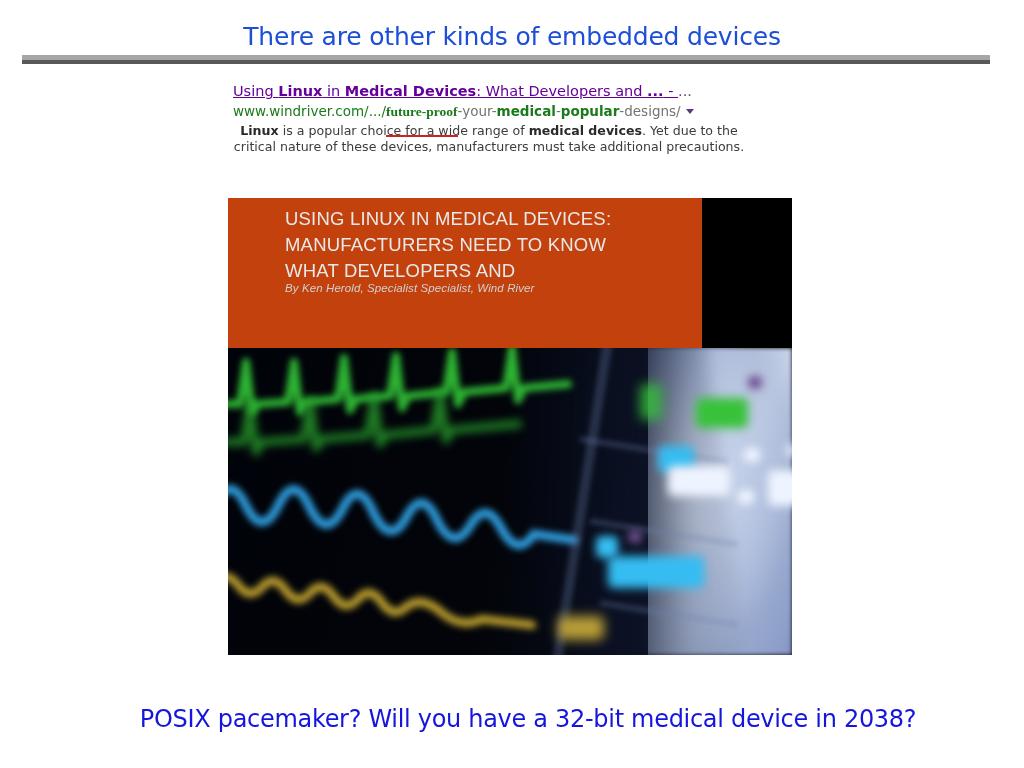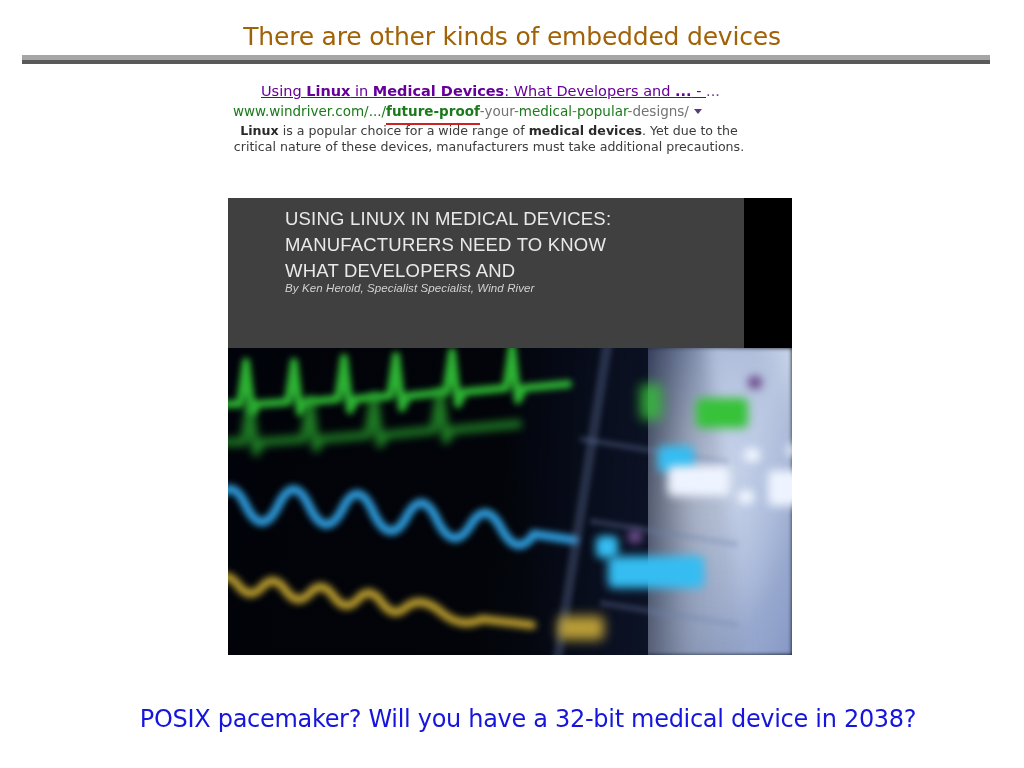--- a/index.html
+++ b/index.html
@@ -18,21 +18,21 @@
   
   .slide-title {
     position: absolute;
     top: 22px;
     left: 0;
     width: 1024px;
     text-align: center;
     font-family: "DejaVu Sans", sans-serif;
     font-size: 25px;
     font-weight: 400;
-    color: #a16207;
+    color: #1d4ed8;
     letter-spacing: -0.2px;
     white-space: nowrap;
   }
 
   
   .title-rule {
     position: absolute;
     left: 22px;
     top: 55px;
     width: 968px;
@@ -53,43 +53,43 @@
     left: 233px;
     top: 82px;
     width: 520px;
     font-family: "DejaVu Sans", sans-serif;
   }
   .sr-title {
     font-size: 14.5px;
     line-height: 19px;
     color: #660099;
     white-space: nowrap;
-    margin-left: 28px;
   }
   .sr-title .lnk {
     text-decoration: underline;
     text-underline-offset: 1px;
   }
   .sr-title .b { font-weight: bold; }
   .sr-title .tail {
     color: #6b3b8c;
     text-decoration: none;
   }
   .sr-url {
     font-size: 13.5px;
     line-height: 19px;
     color: #1a7a1a;
     white-space: nowrap;
     margin-top: 1px;
   }
-  .sr-url .b { font-weight: normal; }
+  .sr-url .b { font-weight: bold; }
   .sr-url .mark {
     font-weight: bold;
     border-bottom: 2px solid #cc2222;
-    padding-bottom: 4px;
+    padding-bottom: 16px;
+    font-family: Liberation Serif, serif;
   }
   .sr-url .gray { color: #737373; }
   .sr-caret {
     display: inline-block;
     margin-left: 5px;
     width: 0; height: 0;
     border-left: 4px solid transparent;
     border-right: 4px solid transparent;
     border-top: 5px solid #5a3b7a;
     vertical-align: middle;
@@ -112,23 +112,24 @@
     left: 228px;
     top: 198px;
     width: 564px;
     height: 457px;
     overflow: hidden;
     background: #000;
   }
   .wp-header {
     position: absolute;
     left: 0; top: 0;
-    width: 516px;
+    width: 456px;
     height: 150px;
-    background: #404040;
+    background: #c2410c;
+    padding-left: 18px;
   }
   .wp-title {
     position: absolute;
     left: 57px;
     top: 8px;
     width: 480px;
     color: #e9e9e9;
     font-family: "Liberation Sans", sans-serif;
     font-weight: 300;
     font-size: 18.5px;

